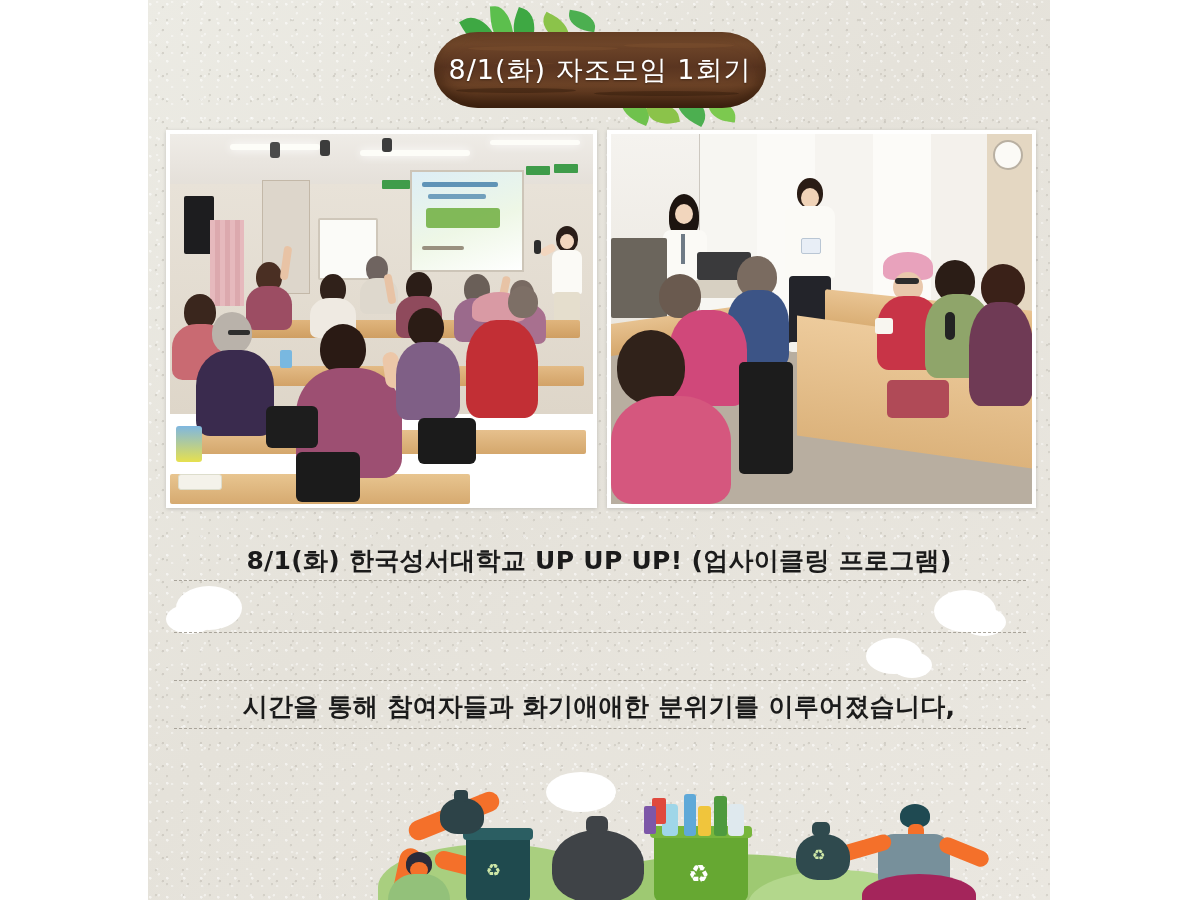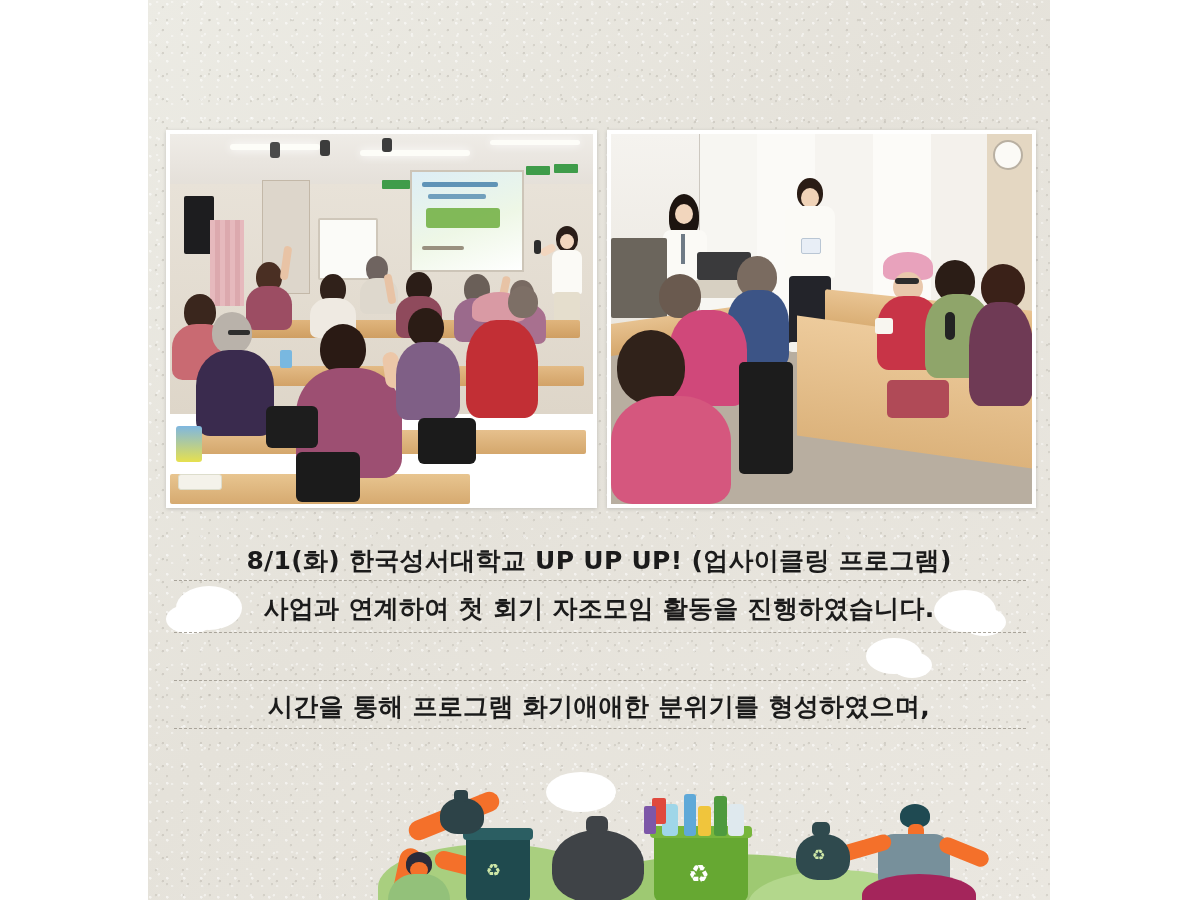--- a/index.html
+++ b/index.html
@@ -173,20 +173,43 @@
     position: absolute;
     background: #f4702a;
     border-radius: 20px;
   }
 </style>
 </head>
 <body>
 
 <div id="card">
 
+  <div id="banner-area">
+
+    <div class="leaf" style="left:318px;top:8px;width:24px;height:34px;background:#3ea843;transform:rotate(-30deg);"></div>
+    <div class="leaf" style="left:343px;top:0px;width:22px;height:42px;background:#5cbf4d;transform:rotate(-3deg);"></div>
+    <div class="leaf" style="left:364px;top:4px;width:24px;height:36px;background:#3ea843;transform:rotate(20deg);"></div>
+    <div class="leaf" style="left:392px;top:12px;width:32px;height:20px;background:#8bc34a;transform:rotate(28deg);"></div>
+    <div class="leaf" style="left:420px;top:6px;width:28px;height:18px;background:#4caf50;transform:rotate(10deg);"></div>
+
+    <div class="leaf" style="left:470px;top:92px;width:34px;height:22px;background:#6fc24d;transform:rotate(24deg);"></div>
+    <div class="leaf" style="left:500px;top:97px;width:30px;height:22px;background:#8bc34a;transform:rotate(-12deg);"></div>
+    <div class="leaf" style="left:525px;top:90px;width:36px;height:24px;background:#4caf50;transform:rotate(28deg);"></div>
+    <div class="leaf" style="left:560px;top:95px;width:28px;height:20px;background:#7cc94f;transform:rotate(6deg);"></div>
+
+    <div class="log">
+      <div class="log-grain" style="left:34px;top:14px;width:150px;"></div>
+      <div class="log-grain" style="left:190px;top:11px;width:110px;"></div>
+      <div class="log-grain dark" style="left:22px;top:56px;width:120px;"></div>
+      <div class="log-grain dark" style="left:160px;top:59px;width:145px;"></div>
+      <div class="log-grain" style="left:60px;top:30px;width:60px;height:3px;opacity:.5;"></div>
+
+      <div class="log-title">8/1(화) 자조모임 1회기</div>
+    </div>
+  </div>
 
   <div id="photos">
 
     <div class="photo-frame left">
       <div class="photo-inner">
 
         <div class="sh" style="left:0;top:0;width:100%;height:58px;background:linear-gradient(180deg,#efece7,#e3ded7);"></div>
         <div class="sh" style="left:0;top:50px;width:100%;height:230px;background:linear-gradient(180deg,#e8e2d8,#ded6c9);"></div>
         <div class="sh" style="left:60px;top:10px;width:90px;height:6px;background:#fdfdf8;border-radius:3px;box-shadow:0 0 10px #fff;"></div>
         <div class="sh" style="left:190px;top:16px;width:110px;height:6px;background:#fdfdf8;border-radius:3px;box-shadow:0 0 10px #fff;"></div>
@@ -349,29 +372,26 @@
     <div class="cloud" style="left:796px;top:80px;width:44px;height:28px;"></div>
     <div class="cloud" style="left:700px;top:110px;width:56px;height:36px;"></div>
     <div class="cloud" style="left:726px;top:124px;width:40px;height:26px;"></div>
     <div class="cloud" style="left:380px;top:244px;width:70px;height:40px;"></div>
 
     <div class="textline" style="top:10px;">
       <span>8/1(화) 한국성서대학교 UP UP UP! (업사이클링 프로그램)</span>
     </div>
     <div class="dashed" style="top:52px;"></div>
 
-    <div class="textline" style="top:58px;">
-      <span>사업과 연계하여 첫 회기 자조모임 활동을 진행하였습니다.</span>
-    </div>
     <div class="dashed" style="top:104px;"></div>
 
     <div class="dashed" style="top:152px;"></div>
 
     <div class="textline" style="top:156px;">
-      <span>시간을 통해 프로그램 화기애애한 분위기를 형성하였으며,</span>
+      <span>시간을 통해 참여자들과 화기애애한 분위기를 이루어졌습니다,</span>
     </div>
     <div class="dashed" style="top:200px;"></div>
 
     <div class="textline" style="top:204px;">
     </div>
   </div>
 
   <div id="illus">
 
     <div class="hill" style="left:230px;bottom:-30px;width:230px;height:86px;"></div>

